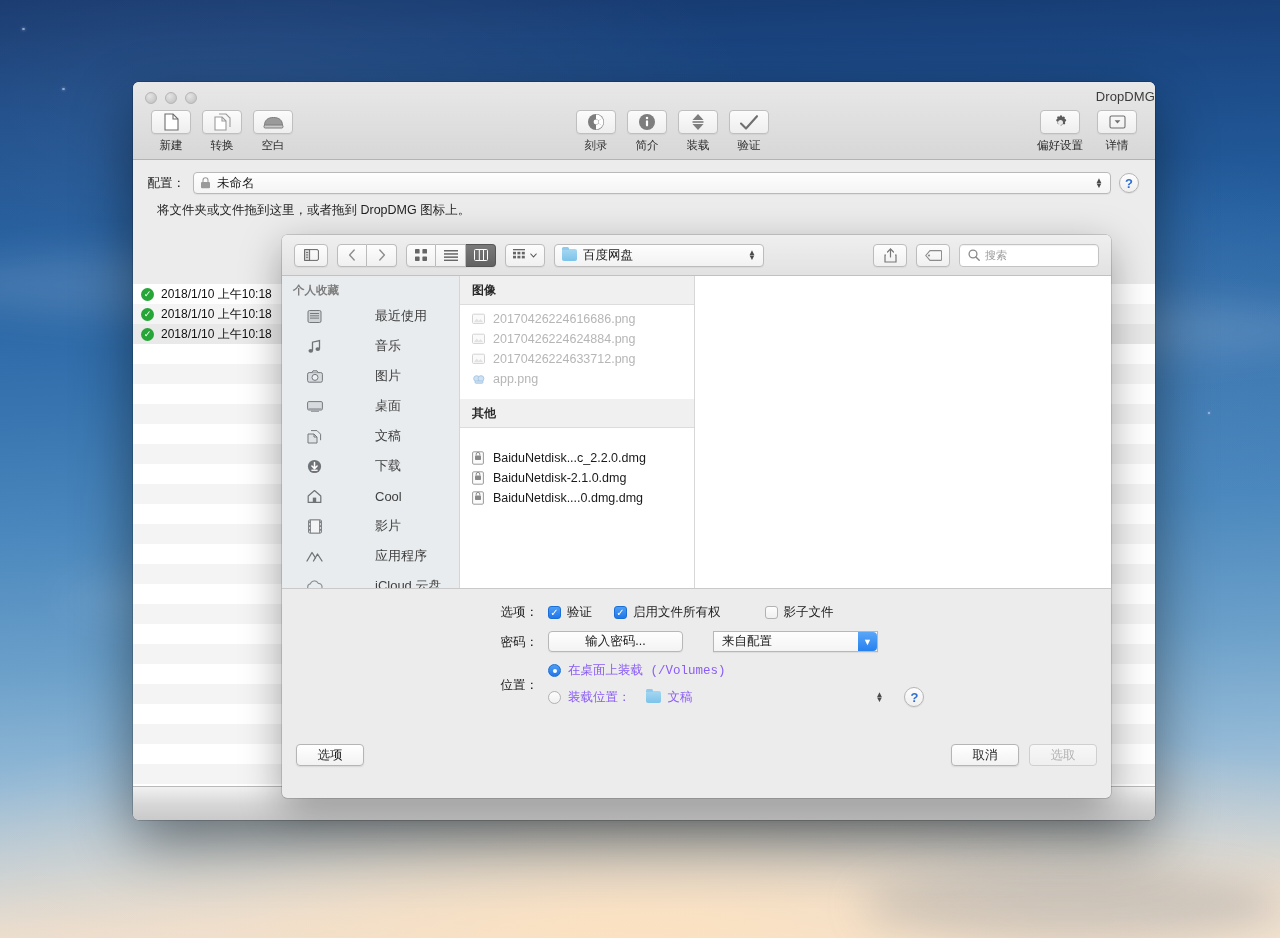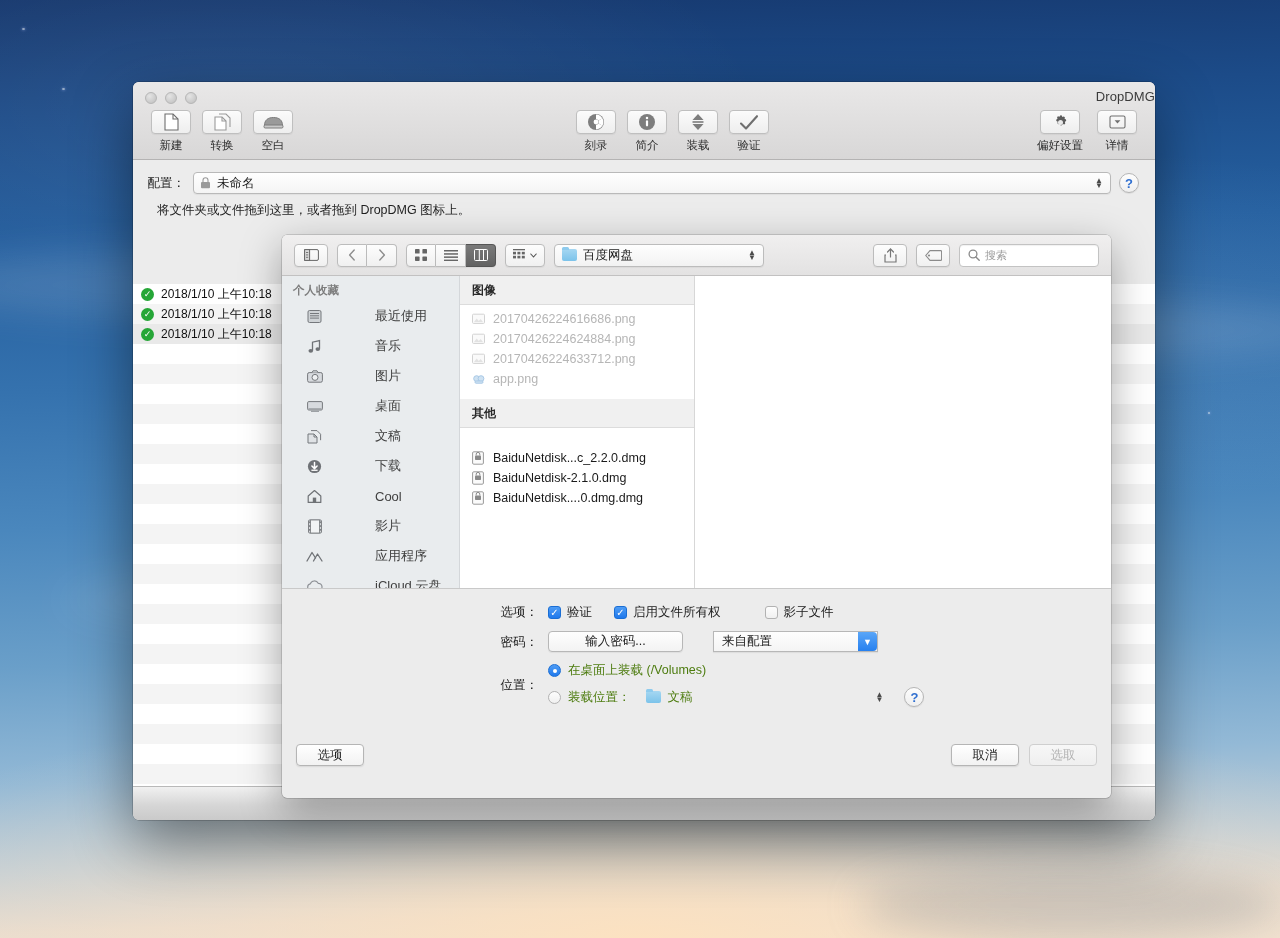--- a/index.html
+++ b/index.html
@@ -190,21 +190,21 @@
   }
   .srcpop .bluetab { position:absolute; right:0; top:0; width:19px; height:100%;
      border-radius:0 4px 4px 0; background:linear-gradient(to bottom,#5aa6f8,#2680ef);
      color:#fff; font-size:9px; display:flex; align-items:center; justify-content:center; }
   .rb { width:13px; height:13px; border-radius:50%; flex:none;
         background:linear-gradient(to bottom,#fdfdfd,#f0f0f0); border:0.5px solid #b2b2b2; }
   .rb.on { background:linear-gradient(to bottom,#4e9cf5,#1f79ec); border-color:#1a6ed4;
       display:flex; align-items:center; justify-content:center; }
   .rb.on:after { content:''; width:4px; height:4px; border-radius:50%; background:#fff; }
   .loc-line { display:flex; align-items:center; gap:7px; }
-  .loc-line .t { font-size:12.5px; color:#4d7c0f; }
+  .loc-line .t { font-size:12.5px; color:#8b5cf6;font-family:Liberation Mono, monospace; }
 
   #sheet-footer { height:58px; background:#ececec; display:flex; align-items:center;
      padding:0 14px; position:relative; }
   .btn {
     height:22px; min-width:68px; border-radius:4px; font-size:12.5px; color:#1b1b1b;
     background:linear-gradient(to bottom,#ffffff,#f2f2f2); border:0.5px solid #b5b5b5;
     box-shadow:0 1px 1.5px rgba(0,0,0,.09);
     display:flex; align-items:center; justify-content:center; padding:0 14px;
   }
   .btn.disabled { color:#b1b1b1; background:linear-gradient(to bottom,#f7f7f7,#efefef); border-color:#cfcfcf; box-shadow:none; }

